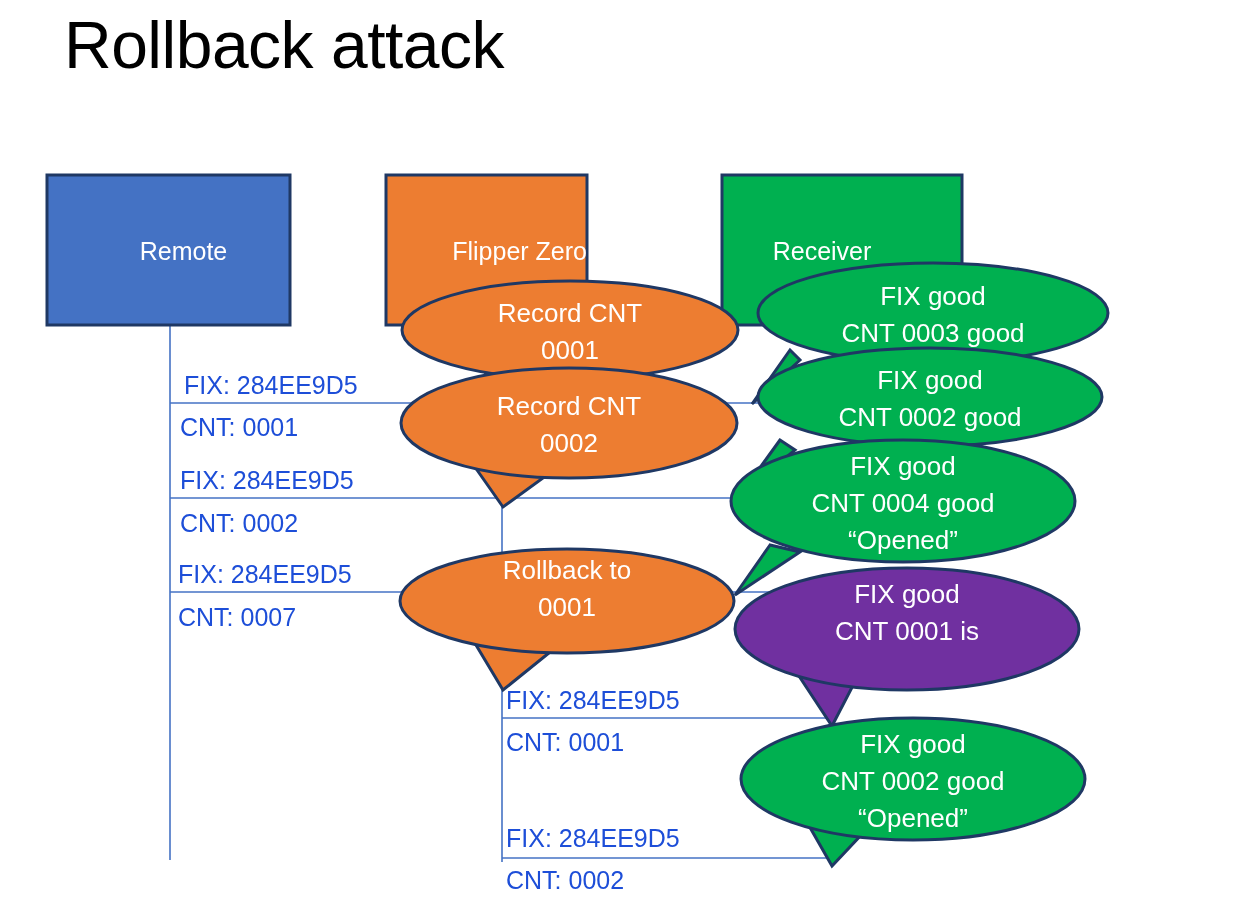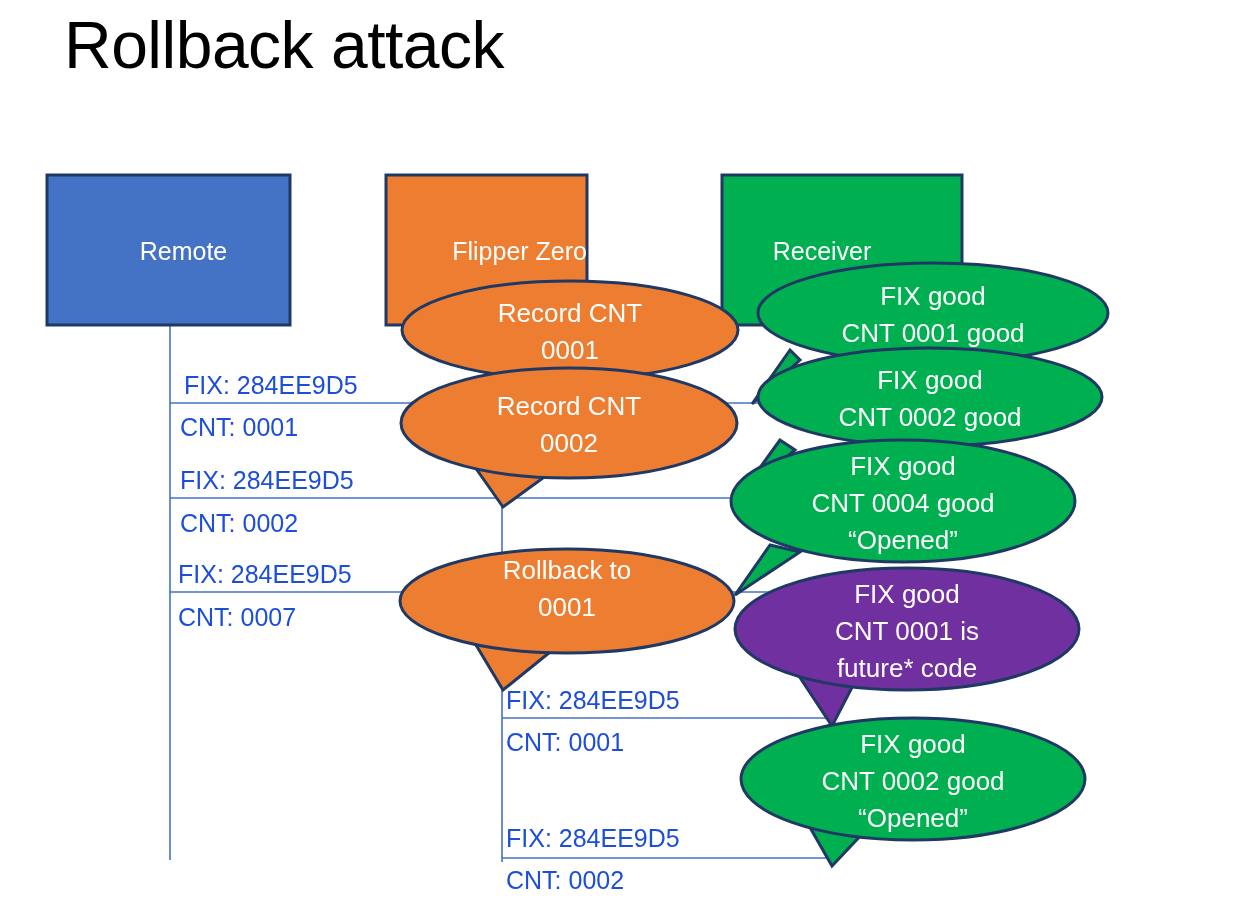--- a/index.html
+++ b/index.html
@@ -115,38 +115,37 @@
     <div>0002</div>
   </div>
 
   <div class="callout-text" style="left:399px;top:552px;width:336px;">
     <div>Rollback to</div>
     <div>0001</div>
   </div>
 
   <div class="callout-text" style="left:758px;top:278px;width:350px;">
     <div>FIX good</div>
-    <div>CNT 0001 good</div>
+    <div>CNT 0003 good</div>
   </div>
 
   <div class="callout-text" style="left:755px;top:362px;width:350px;">
     <div>FIX good</div>
     <div>CNT 0002 good</div>
   </div>
 
   <div class="callout-text" style="left:728px;top:448px;width:350px;">
     <div>FIX good</div>
     <div>CNT 0004 good</div>
     <div>“Opened”</div>
   </div>
 
   <div class="callout-text" style="left:732px;top:576px;width:350px;">
     <div>FIX good</div>
     <div>CNT 0001 is</div>
-    <div>future* code</div>
   </div>
 
   <div class="callout-text" style="left:738px;top:726px;width:350px;">
     <div>FIX good</div>
     <div>CNT 0002 good</div>
     <div>“Opened”</div>
   </div>
 
   <div class="msg" style="left:184px;top:371px;">FIX: 284EE9D5</div>
   <div class="msg" style="left:180px;top:413px;">CNT: 0001</div>

